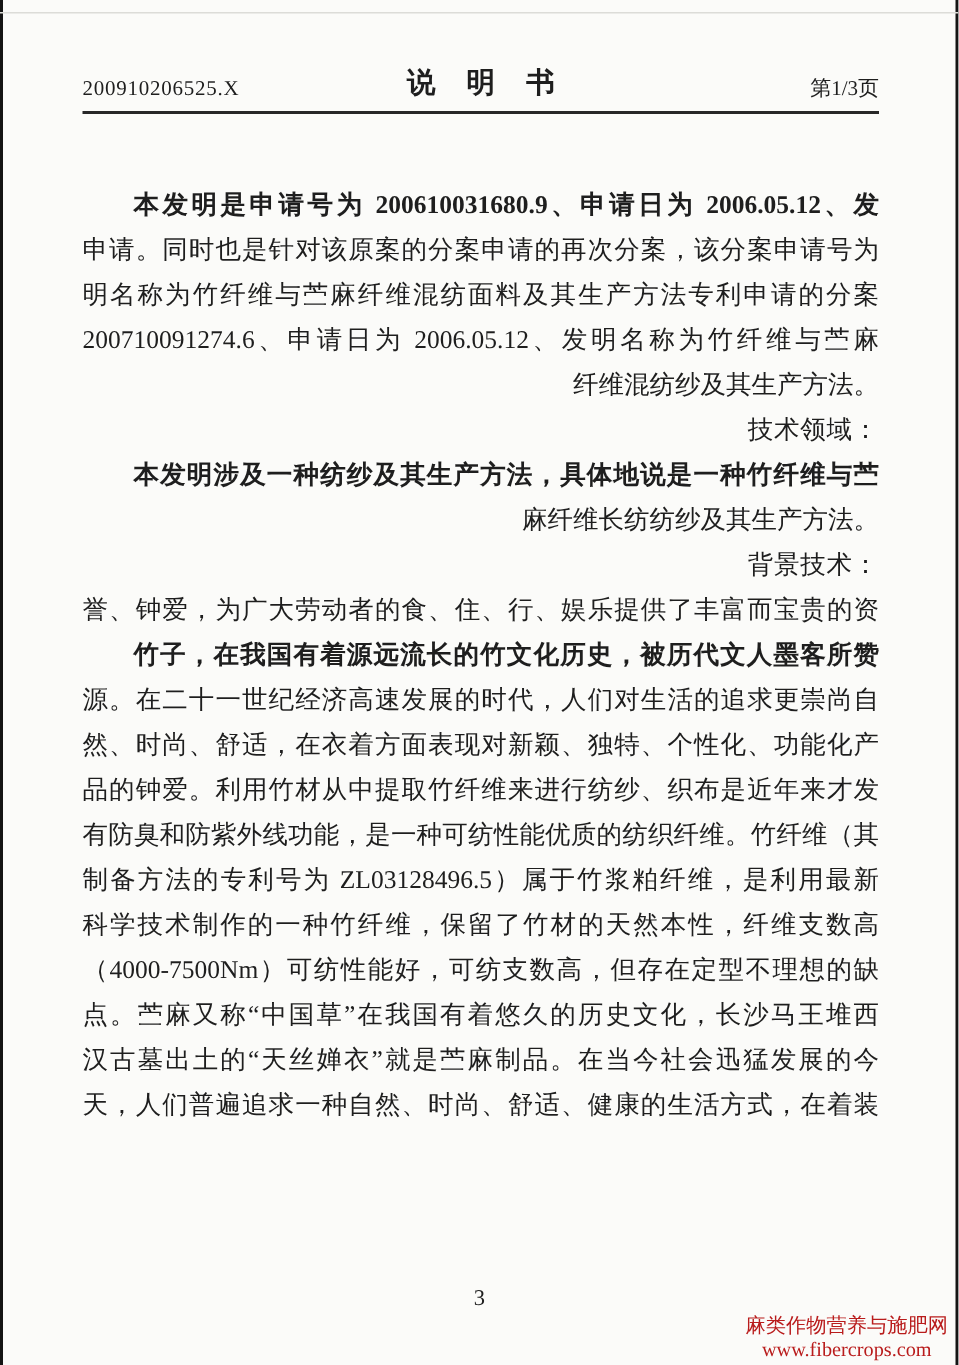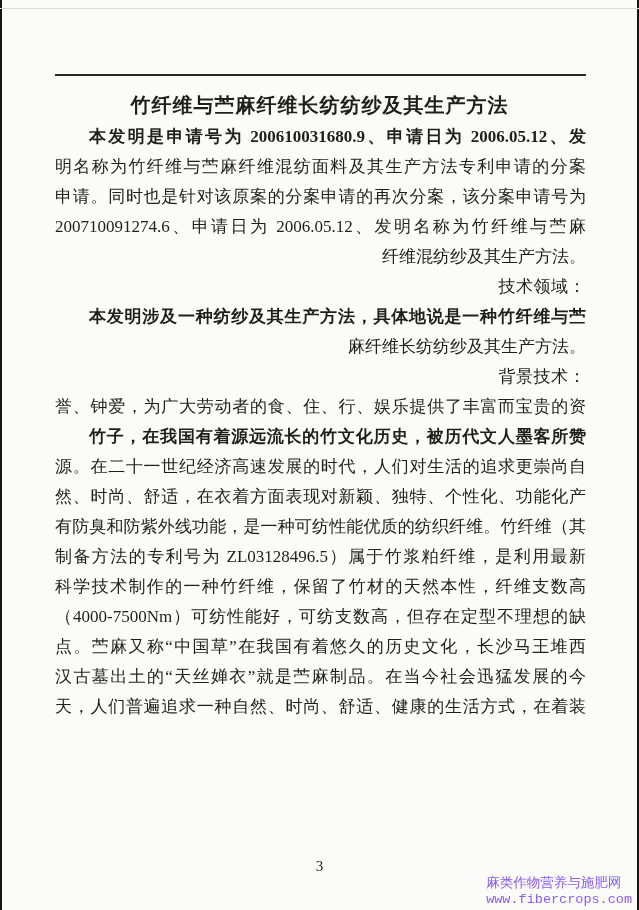--- a/index.html
+++ b/index.html
@@ -40,51 +40,56 @@
   }
   .j{text-align:justify;text-align-last:justify;text-justify:inter-ideograph;}
   .indent{text-indent:34px;font-weight:bold;}
   .heading{font-weight:normal;letter-spacing:0.5px;}
 
   .footer-page-number{
     position:absolute;left:0;top:858px;width:100%;text-align:center;
     font-size:15px;
   }
   .watermark{
-    position:absolute;right:7px;top:876px;text-align:left;
-    color:#8b5cf6;font-size:13.5px;line-height:15.5px;
-    font-family:Liberation Mono, monospace;
+    position:absolute;right:7px;top:876px;text-align:center;
+    color:#b91c1c;font-size:13.5px;line-height:15.5px;
+    font-family:Liberation Serif, serif;
   }
 </style>
 </head>
 <body>
 
 <div class="page">
   <div class="edge-left"></div>
   <div class="edge-right"></div>
   <div class="scan-line-top"></div>
 
+  <div class="header">
+    <span class="app-number">200910206525.X</span>
+    <span class="doc-type">说 明 书</span>
+    <span class="page-indicator">第1/3页</span>
+  </div>
   <div class="rule"></div>
 
-  <div class="title">竹纤维与苎麻纤维长纺纺纱及其生产方法</div>
 
   <div class="content">
     <div class="line j indent">本发明是申请号为 200610031680.9、申请日为 2006.05.12、发</div>
+    <div class="line j">申请。同时也是针对该原案的分案申请的再次分案，该分案申请号为</div>
     <div class="line j">明名称为竹纤维与苎麻纤维混纺面料及其生产方法专利申请的分案</div>
-    <div class="line j">申请。同时也是针对该原案的分案申请的再次分案，该分案申请号为</div>
     <div class="line j">200710091274.6、申请日为 2006.05.12、发明名称为竹纤维与苎麻</div>
     <div class="line">纤维混纺纱及其生产方法。</div>
     <div class="line heading">技术领域：</div>
     <div class="line j indent">本发明涉及一种纺纱及其生产方法，具体地说是一种竹纤维与苎</div>
     <div class="line">麻纤维长纺纺纱及其生产方法。</div>
     <div class="line heading">背景技术：</div>
     <div class="line j">誉、钟爱，为广大劳动者的食、住、行、娱乐提供了丰富而宝贵的资</div>
     <div class="line j indent">竹子，在我国有着源远流长的竹文化历史，被历代文人墨客所赞</div>
     <div class="line j">源。在二十一世纪经济高速发展的时代，人们对生活的追求更崇尚自</div>
     <div class="line j">然、时尚、舒适，在衣着方面表现对新颖、独特、个性化、功能化产</div>
+    <div class="line j">品的钟爱。利用竹材从中提取竹纤维来进行纺纱、织布是近年来才发</div>
     <div class="line j">有防臭和防紫外线功能，是一种可纺性能优质的纺织纤维。竹纤维（其</div>
     <div class="line j">制备方法的专利号为 ZL03128496.5）属于竹浆粕纤维，是利用最新</div>
     <div class="line j">科学技术制作的一种竹纤维，保留了竹材的天然本性，纤维支数高</div>
     <div class="line j">（4000-7500Nm）可纺性能好，可纺支数高，但存在定型不理想的缺</div>
     <div class="line j">点。苎麻又称“中国草”在我国有着悠久的历史文化，长沙马王堆西</div>
     <div class="line j">汉古墓出土的“天丝婵衣”就是苎麻制品。在当今社会迅猛发展的今</div>
     <div class="line j">天，人们普遍追求一种自然、时尚、舒适、健康的生活方式，在着装</div>
   </div>
 
   <div class="footer-page-number">3</div>

